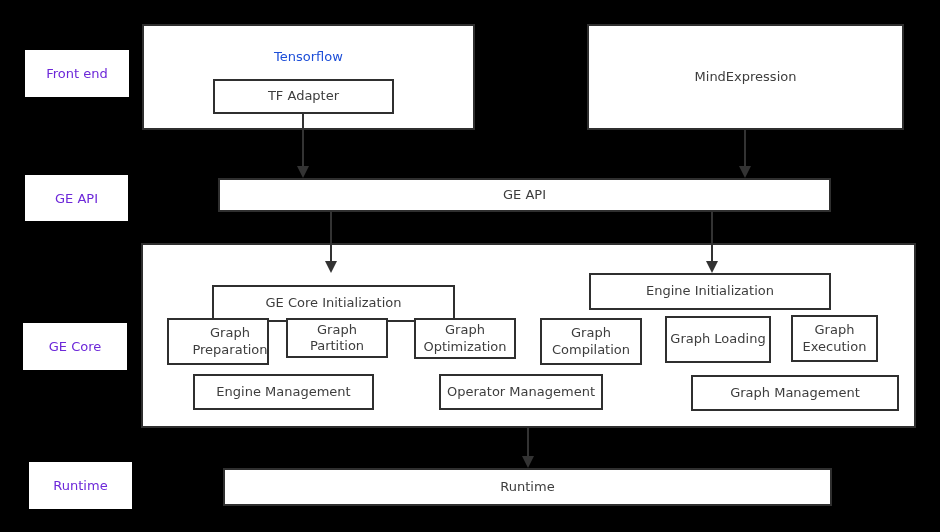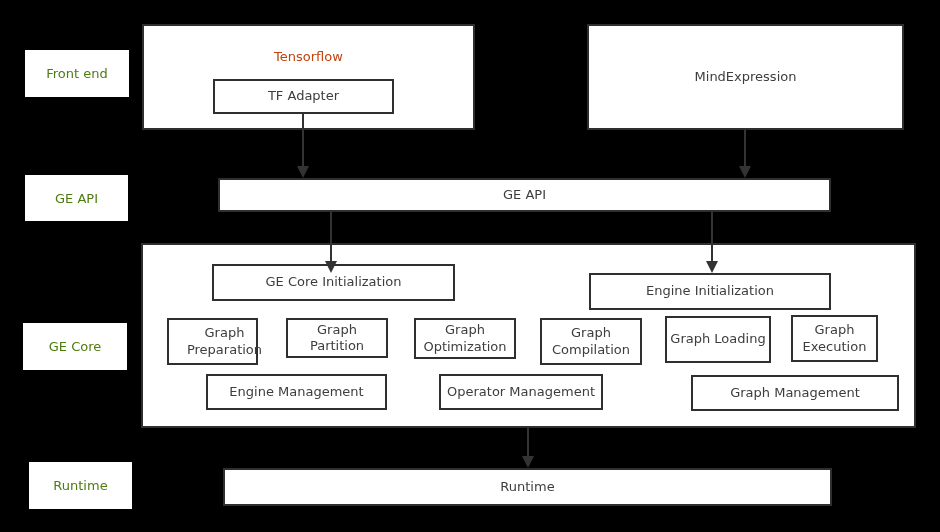--- a/index.html
+++ b/index.html
@@ -31,21 +31,21 @@
   }
   .row-label {
     position: absolute;
     background: #ffffff;
     box-sizing: border-box;
     display: flex;
     align-items: center;
     justify-content: center;
     text-align: center;
     font-size: 13px;
-    color: #4d7c0f;
+    color: #6d28d9;
     z-index: 1;
   }
   .container-box {
     display: block;
   }
   .arrow {
     position: absolute;
     width: 14px;
     transform: translateX(-50%);
     display: flex;
@@ -65,21 +65,21 @@
     border-right: 6px solid transparent;
     border-top: 12px solid #333333;
   }
   .tf-title {
     position: absolute;
     left: 0;
     right: 0;
     top: 23px;
     text-align: center;
     font-size: 13px;
-    color: #c2410c;
+    color: #1d4ed8;
   }
 </style>
 </head>
 <body>
 
 <div id="stage">
 
   <div class="row-label" style="left:25px; top:50px; width:104px; height:47px;">Front end</div>
   <div class="row-label" style="left:25px; top:175px; width:103px; height:46px;">GE API</div>
   <div class="row-label" style="left:23px; top:323px; width:104px; height:47px;">GE Core</div>
@@ -89,31 +89,31 @@
     <div class="tf-title">Tensorflow</div>
     <div class="box" style="left:69px; top:53px; width:181px; height:35px;">TF Adapter</div>
   </div>
 
   <div class="box" style="left:587px; top:24px; width:317px; height:106px;">MindExpression</div>
 
   <div class="box" style="left:218px; top:178px; width:613px; height:34px;">GE API</div>
 
   <div class="box container-box" style="left:141px; top:243px; width:775px; height:185px;">
 
-    <div class="box" style="left:69px; top:19px; width:243px; height:37px;">GE Core Initialization</div>
+    <div class="box" style="left:69px; top:40px; width:243px; height:37px;">GE Core Initialization</div>
     <div class="box" style="left:446px; top:28px; width:242px; height:37px;">Engine Initialization</div>
 
-    <div class="box" style="left:24px; top:73px; width:91px; height:47px;padding-left:24px;">Graph Preparation</div>
+    <div class="box" style="left:24px; top:73px; width:102px; height:47px;padding-left:24px;">Graph Preparation</div>
     <div class="box" style="left:143px; top:73px; width:102px; height:40px;">Graph Partition</div>
     <div class="box" style="left:271px; top:73px; width:102px; height:41px;">Graph Optimization</div>
     <div class="box" style="left:397px; top:73px; width:102px; height:47px;">Graph Compilation</div>
     <div class="box" style="left:522px; top:71px; width:106px; height:47px;">Graph Loading</div>
     <div class="box" style="left:648px; top:70px; width:87px; height:47px;">Graph Execution</div>
 
-    <div class="box" style="left:50px; top:129px; width:181px; height:36px;margin-left:13px;">Engine Management</div>
+    <div class="box" style="left:50px; top:129px; width:181px; height:36px;">Engine Management</div>
     <div class="box" style="left:296px; top:129px; width:164px; height:36px;">Operator Management</div>
     <div class="box" style="left:548px; top:130px; width:208px; height:36px;">Graph Management</div>
   </div>
 
   <div class="box" style="left:223px; top:468px; width:609px; height:38px;">Runtime</div>
 
   <div class="arrow" style="left:303px; top:114px; height:64px;">
     <div class="shaft"></div>
     <div class="head"></div>
   </div>

